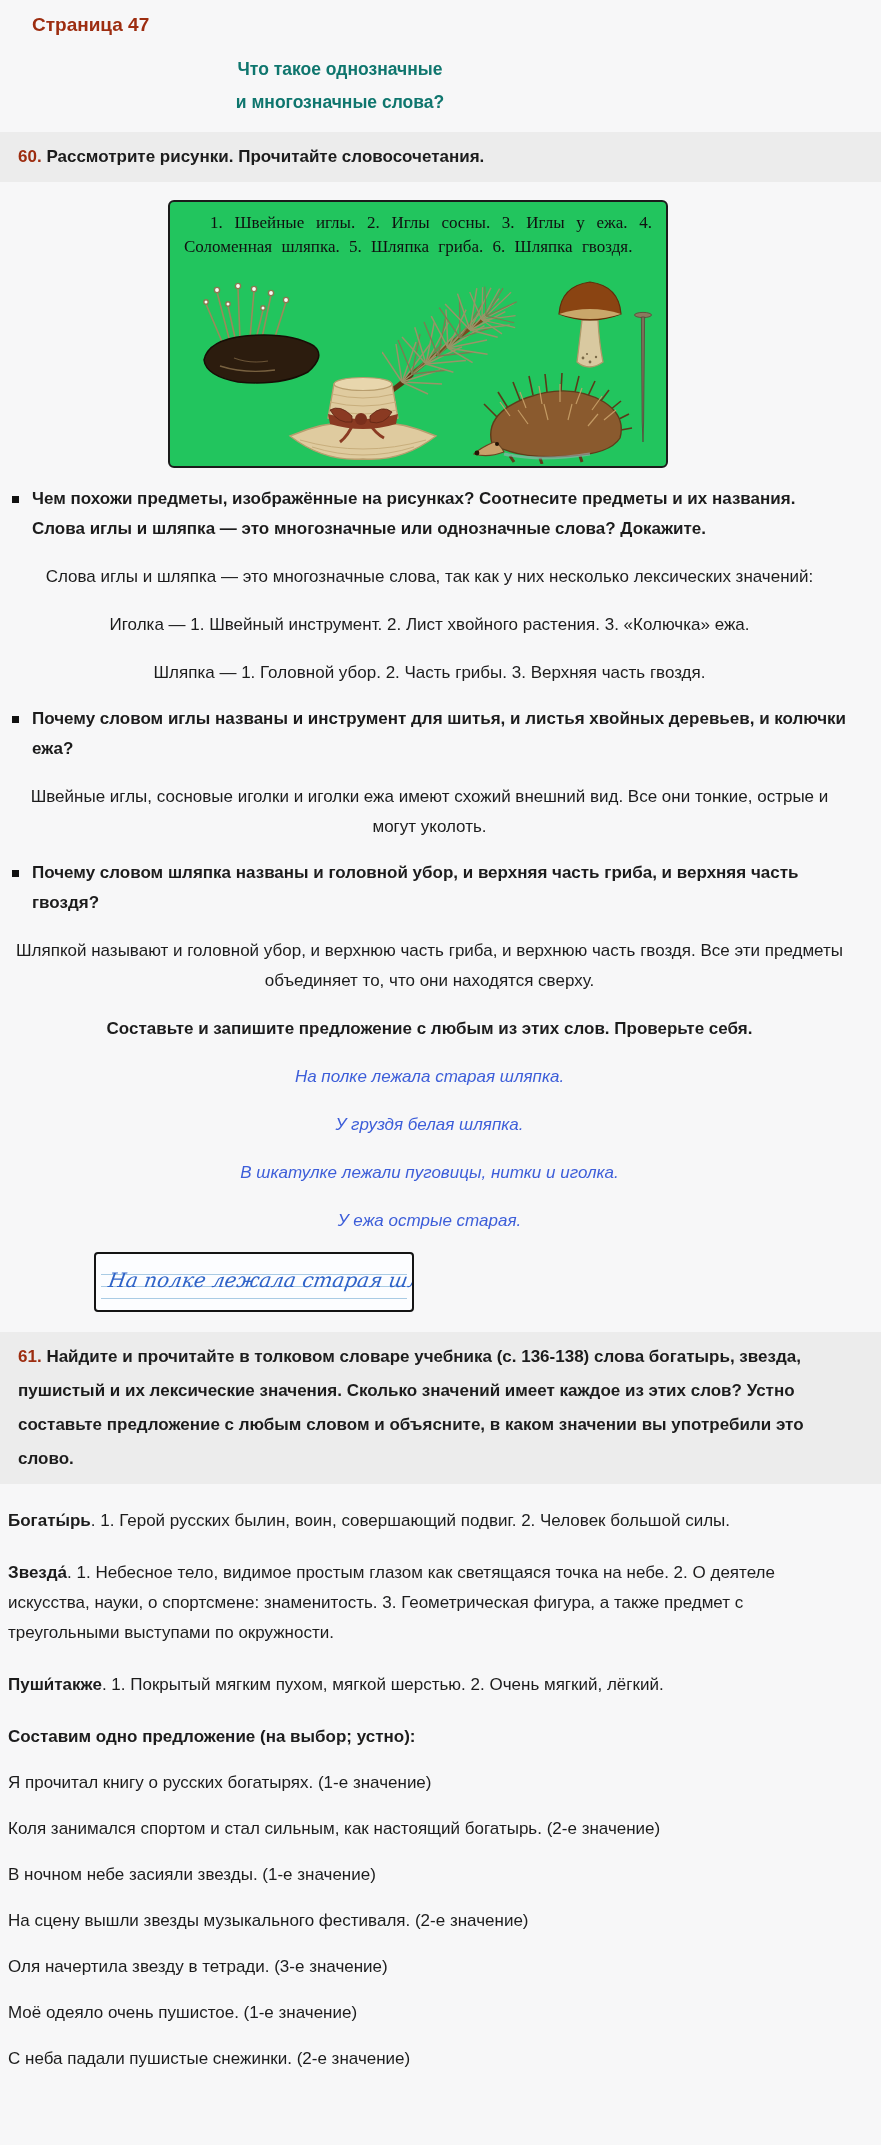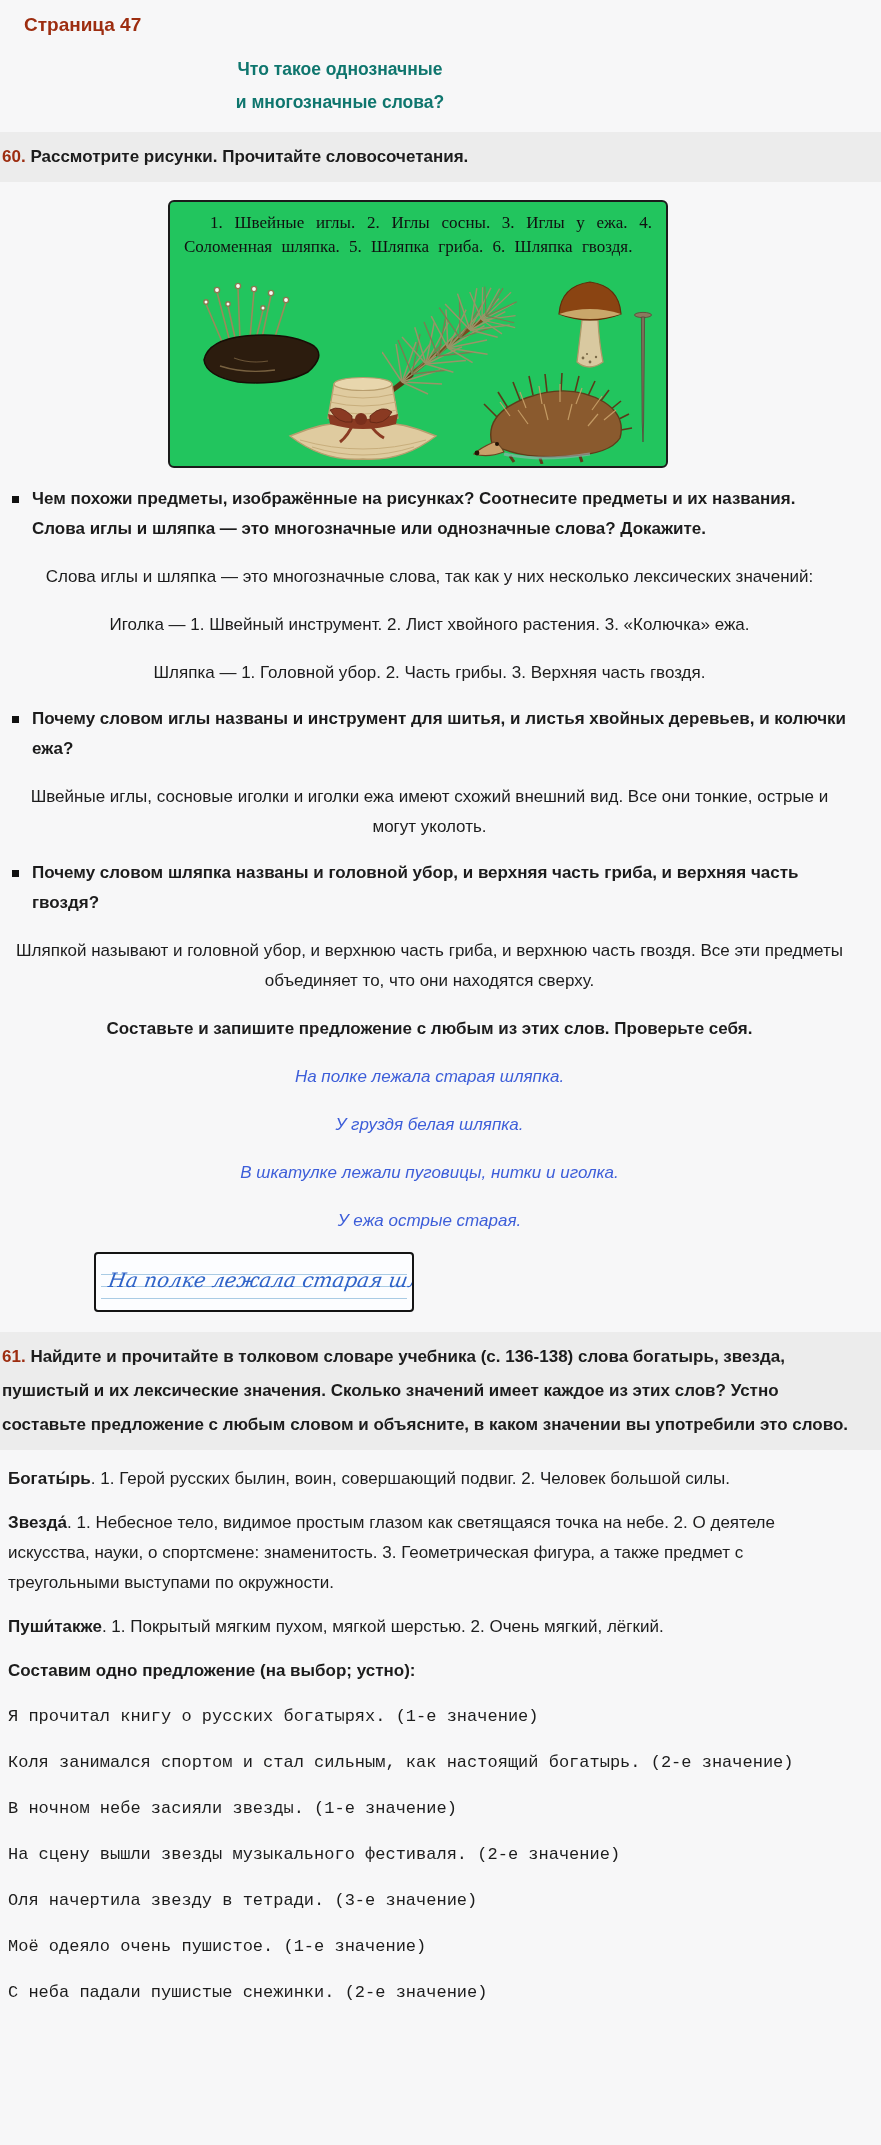--- a/index.html
+++ b/index.html
@@ -4,29 +4,29 @@
 <style>
   html,body{margin:0;padding:0;}
   body{
     width:881px;height:2145px;overflow:hidden;
     background:#f7f7f8;color:#1c1c1c;
     font-family:"Liberation Sans",sans-serif;
     font-size:17px;line-height:30px;
   }
   .page-title{
     color:#9d2d10;font-size:19px;font-weight:bold;
-    padding:13px 0 0 24px;line-height:24px;
+    padding:13px 0 0 32px;line-height:24px;
   }
   .lesson-heading{
     width:680px;margin-top:16px;text-align:center;
     color:#0f766e;font-weight:bold;font-size:17.5px;line-height:33px;
   }
   .task-bar{
     background:#ececec;margin-top:13px;
-    padding:8px 22px 8px 2px;
+    padding:8px 22px 8px 18px;
     font-weight:bold;font-size:17px;line-height:34px;
   }
   .task-num{color:#9d2d10;}
   .figure{
     position:relative;margin:18px 0 0 168px;
     width:500px;height:268px;
     background:#22c55e;border:2px solid #1b1b1b;border-radius:6px;
     overflow:hidden;box-sizing:border-box;
   }
   .figure-caption{
@@ -57,23 +57,23 @@
     position:absolute;left:5px;right:5px;top:9px;bottom:5px;
     background-image:repeating-linear-gradient(to bottom,transparent 0 11px,#a9cbe4 11px 12px);
   }
   .hw-text{
     position:relative;z-index:1;
     font-family:"DejaVu Serif",serif;font-style:italic;
     font-size:20px;line-height:20px;color:#2f63c8;
     transform:skewX(-9deg);
     padding:16px 0 0 14px;white-space:nowrap;
   }
-  .def-line{padding:0 46px 0 8px;margin:14px 0 0 0;}
+  .def-line{padding:0 46px 0 8px;margin:22px 0 0 0;}
   .def-word{font-weight:bold;}
-  .sentence{padding:0 48px 0 8px;margin:16px 0 0 0;font-family:Liberation Mono, monospace;}
+  .sentence{padding:0 48px 0 8px;margin:16px 0 0 0;}
   svg{display:block;}
 </style>
 </head>
 <body>
 
 <div class="page-title">Страница 47</div>
 
 <div class="lesson-heading">
   <div>Что такое однозначные</div>
   <div>и многозначные слова?</div>

